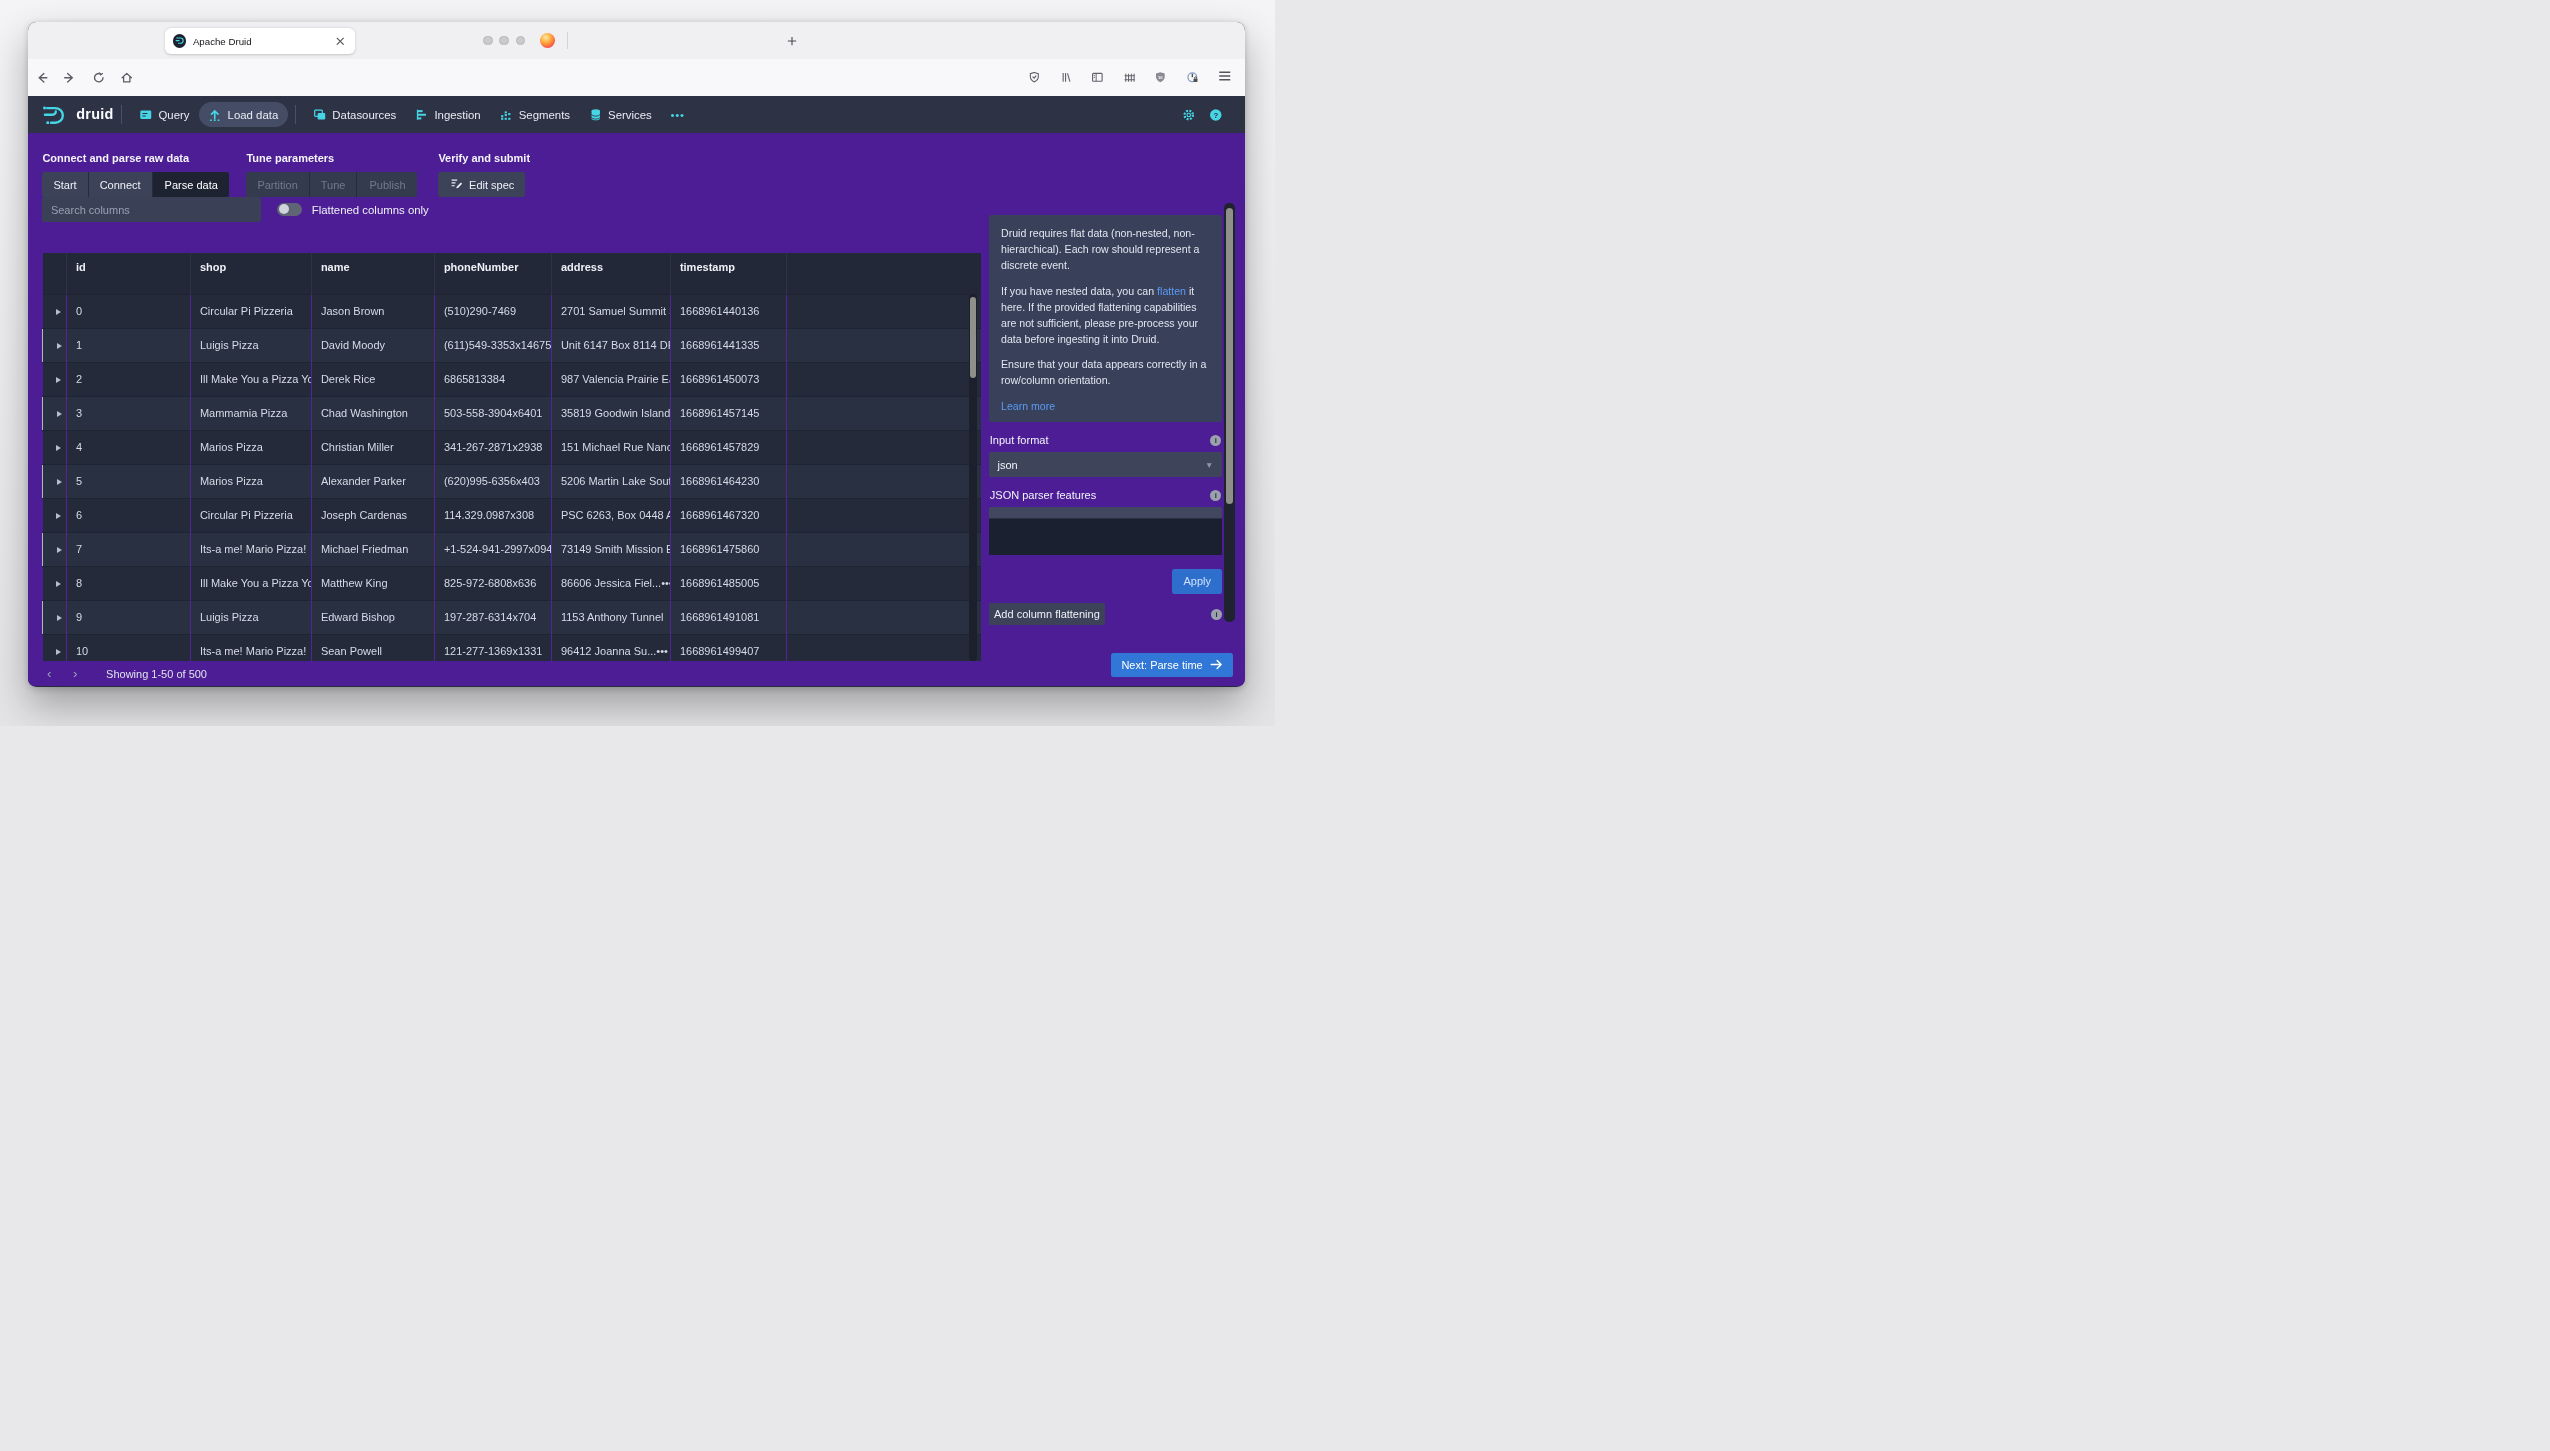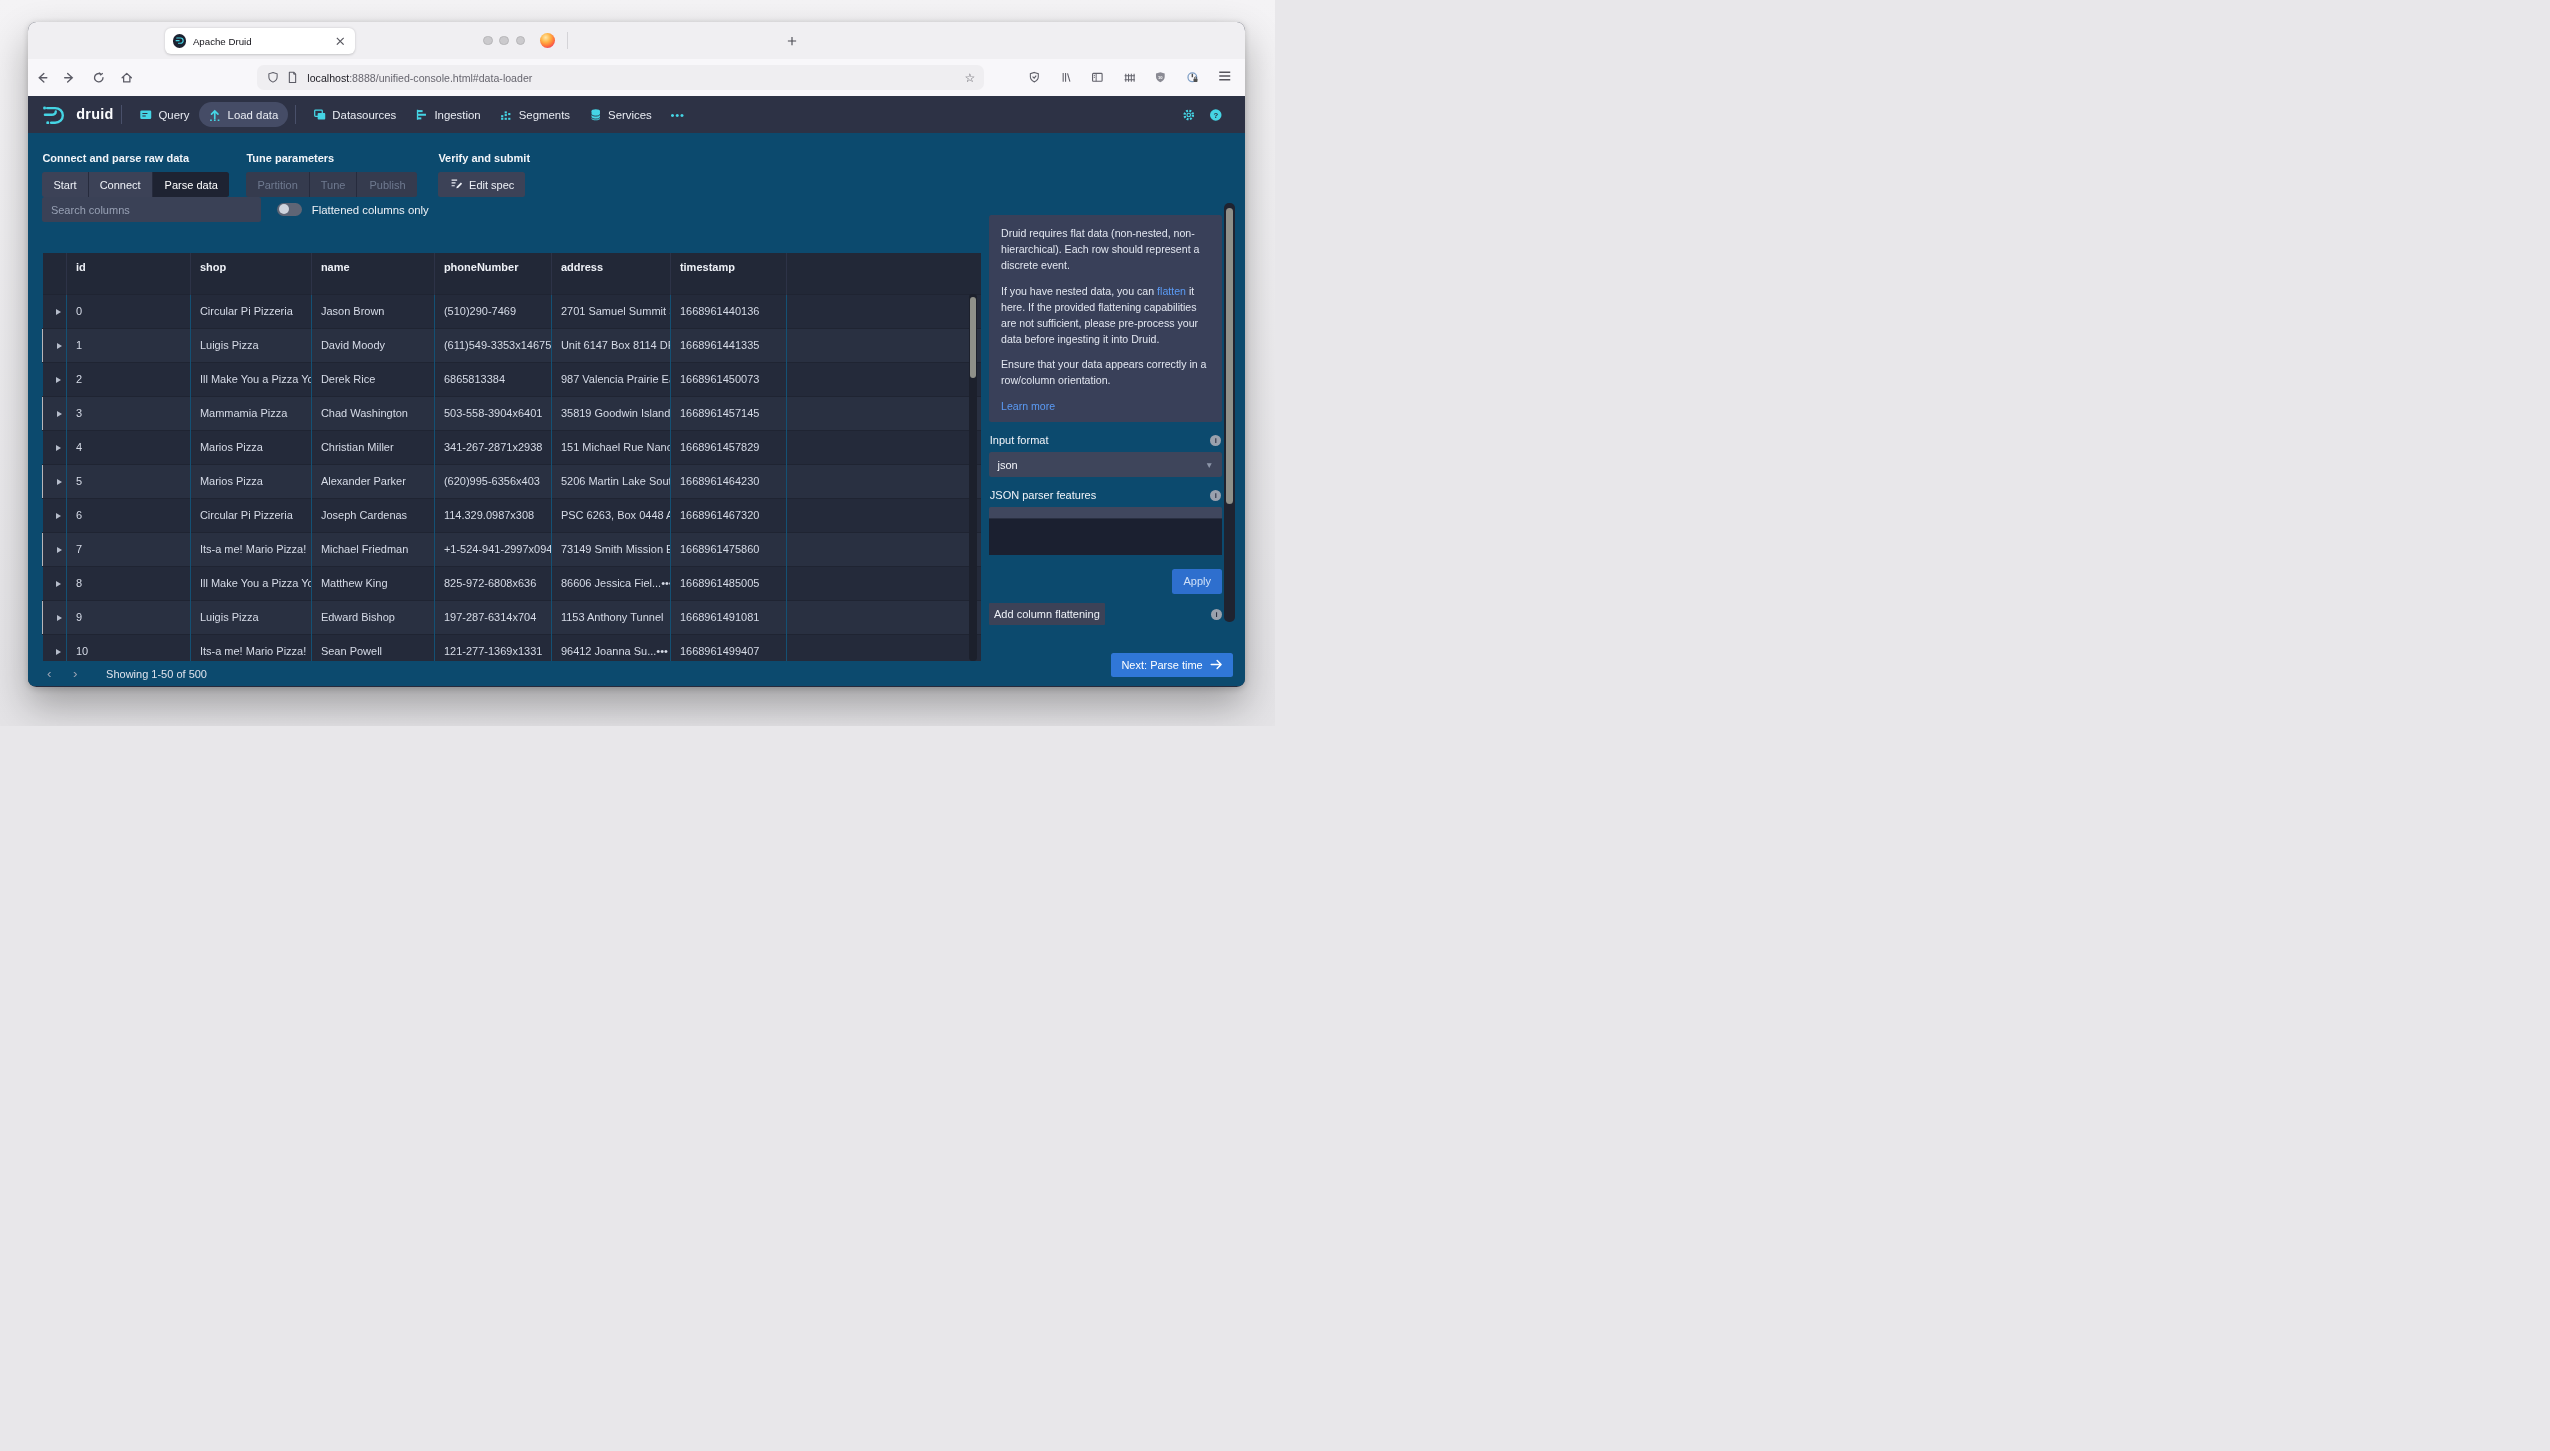--- a/index.html
+++ b/index.html
@@ -41,21 +41,21 @@
   .logo { display:flex; align-items:center; gap:6.8px; }
   .logotext { color:#fbfcfe; font-size:14.4px; font-weight:600; letter-spacing:0.3px; }
   .navsep { width:0.8px; height:18.6px; background:#49506a; margin:0 7.6px; flex:none; }
   .navitems { display:flex; align-items:center; }
   .navitem { display:flex; align-items:center; gap:6px; padding:6px 9.3px; color:#e9ecf3; font-size:11.4px; border-radius:13.5px; cursor:default; }
   .navitem.active { background:#454c66; }
   .navicon { width:13.5px; height:13.5px; display:flex; align-items:center; justify-content:center; flex:none; }
   .navright { margin-left:auto; display:flex; align-items:center; gap:12.7px; }
 
   
-  .content { position:relative; height:553px; background:#0c4a6e; }
+  .content { position:relative; height:553px; background:#4c1d95; }
 
   .steps { position:absolute; left:14.4px; top:18.6px; display:flex; gap:10px; }
   .stitle { font-size:11px; font-weight:700; color:#f3f5f9; margin-bottom:8.5px; }
   .sbtns { display:flex; }
   .stepbtn { height:25px; padding:0 11px; font-size:11px; display:flex; align-items:center; gap:6px;
              background:#3c4257; color:#eef1f7; border:none; border-right:0.8px solid #262b3d; font-family:inherit; }
   .sbtns .stepbtn:first-child { border-radius:2.5px 0 0 2.5px; }
   .sbtns .stepbtn:last-child { border-radius:0 2.5px 2.5px 0; border-right:none;padding-left:12px; }
   .sbtns .stepbtn:only-child { border-radius:2.5px; }
   .stepbtn.disabled { background:#353b4e; color:#6f7a90; }
@@ -163,35 +163,20 @@
         <svg width="13.5" height="13.5" viewBox="0 0 16 16">
             <path d="M13 8A5 5 0 1 1 9.5 3.2" stroke="#5c5c66" stroke-width="1.6" fill="none" stroke-linecap="round"></path>
             <path d="M9.2 0.8v3h3" fill="none" stroke="#5c5c66" stroke-width="1.6" transform="rotate(-35 10.7 2.3)"></path>
           </svg>
       </span>
       <span class="tbicon">
         <svg width="13.5" height="13.5" viewBox="0 0 16 16">
             <path d="M2.5 8L8 2.8 13.5 8M4.3 6.8V13h7.4V6.8" stroke="#5c5c66" stroke-width="1.5" fill="none" stroke-linecap="round" stroke-linejoin="round"></path>
           </svg>
       </span>
-      <div class="urlfield">
-        <span class="urlicon">
-          <svg width="12" height="12.7" viewBox="0 0 16 16">
-              <path d="M8 1.5l5.5 1.8v4.2c0 3.4-2.3 5.5-5.5 6.9C4.8 13 2.5 10.9 2.5 7.5V3.3z" fill="none" stroke="#5c5c66" stroke-width="1.4"></path>
-            </svg>
-        </span>
-        <span class="urlicon">
-          <svg width="11" height="12.7" viewBox="0 0 14 16">
-              <path d="M3 1.5h5.5L11 4v10.5H3z" fill="none" stroke="#5c5c66" stroke-width="1.4" stroke-linejoin="round"></path>
-              <path d="M8.5 1.8V4H11" fill="none" stroke="#5c5c66" stroke-width="1.2"></path>
-            </svg>
-        </span>
-        <span class="urltext"><b>localhost</b><span>:8888/unified-console.html#data-loader</span></span>
-        <span class="star">☆</span>
-      </div>
       <div class="extrow" id="ext-icons">
           <span class="ext">
             <svg width="12.7" height="12.7" viewBox="0 0 16 16">
               <path d="M8 1.8l5 1.6v4c0 3.2-2.1 5.1-5 6.3-2.9-1.2-5-3.1-5-6.3v-4z" fill="none" stroke="#62626b" stroke-width="1.4"></path>
               <path d="M5.8 7l2 2 2.6-3.2" fill="none" stroke="#62626b" stroke-width="1.4"></path>
             </svg>
           </span>
           <span class="ext">
             <svg width="12.7" height="12.7" viewBox="0 0 16 16">
               <path d="M4 2.5v11M7 2.5v11M9.5 3l3 10.5" stroke="#62626b" stroke-width="1.4"></path>

